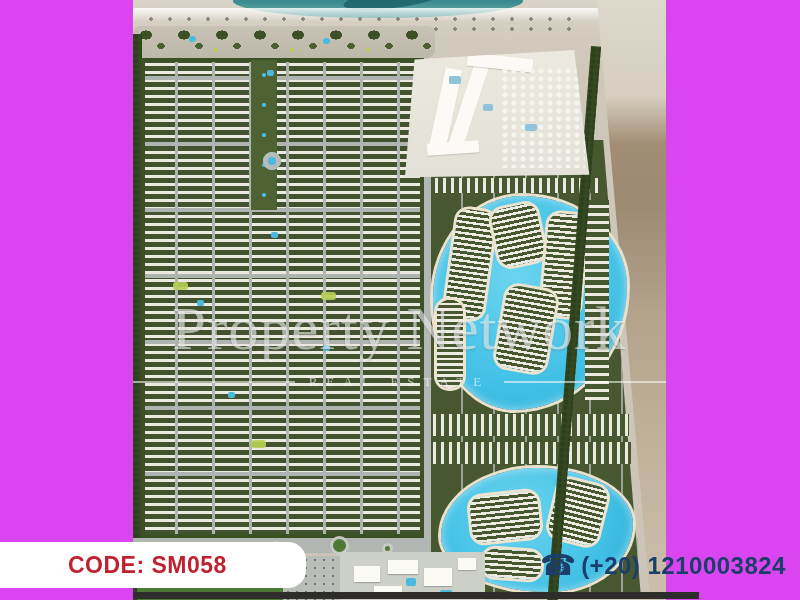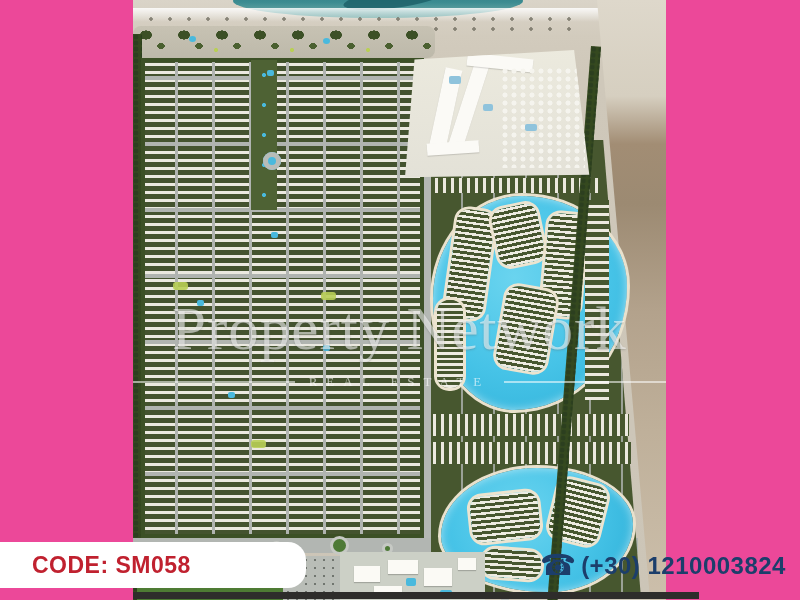--- a/index.html
+++ b/index.html
@@ -1,16 +1,16 @@
 <!DOCTYPE html>
 <html><head>
 <meta charset="utf-8">
 <style>
   html,body{margin:0;padding:0;background:#fff;}
-  .stage{position:relative;width:800px;height:600px;background:#ec4899;overflow:hidden;
+  .stage{position:relative;width:800px;height:600px;background:#d946ef;overflow:hidden;
          font-family:"Liberation Sans",sans-serif;}
   .stage *{position:absolute;box-sizing:border-box;}
 
   
   .photo{left:133px;top:0;width:533px;height:600px;overflow:hidden;
          background:linear-gradient(180deg,#dad4c8 0%,#d2cbbd 6%,#cfc8ba 12%,#ccc5b7 100%);}
 
   
   .sea{left:100px;top:-16px;width:290px;height:34px;border-radius:50%;
        background:linear-gradient(180deg,#25707a 0%,#3d8d92 55%,#7fb3ae 100%);}
@@ -107,21 +107,21 @@
         font-family:"Liberation Serif",serif;font-size:61px;font-weight:400;
         color:rgba(255,255,255,.55);text-shadow:0 1px 2px rgba(90,90,90,.30);
         letter-spacing:1px;white-space:nowrap;}
   .wm-sub{left:133px;top:374px;width:533px;display:flex;align-items:center;}
   .wm-sub .line{position:static;flex:1;height:2px;background:rgba(255,255,255,.55);}
   .wm-sub .txt{position:static;padding:0 14px;font-family:"Liberation Serif",serif;
         font-size:13px;letter-spacing:9px;color:rgba(255,255,255,.6);white-space:nowrap;}
 
   
   .code-pill{left:0;top:542px;width:306px;height:46px;background:#ffffff;
-        border-radius:0 18px 18px 0;display:flex;align-items:center;padding-left:32px;}
+        border-radius:0 18px 18px 0;display:flex;align-items:center;padding-left:68px;}
   .code-text{position:static;color:#c0212f;font-size:23px;font-weight:bold;letter-spacing:.5px;}
   .phone-row{left:540px;top:551px;display:flex;align-items:center;gap:5px;}
   .phone-icon{position:static;color:#1c3e6b;font-size:29px;line-height:1;}
   .phone-text{position:static;color:#1c3e6b;font-size:24px;font-weight:bold;letter-spacing:.5px;}
 </style>
 </head>
 <body>
 
 <div class="stage">
 
@@ -208,16 +208,16 @@
     <span class="txt">REAL ESTATE</span>
     <span class="line"></span>
   </div>
 
   <div class="code-pill">
     <span class="code-text">CODE: SM058</span>
   </div>
 
   <div class="phone-row">
     <span class="phone-icon">☎</span>
-    <span class="phone-text">(+30) 1210003824</span>
+    <span class="phone-text">(+20) 1210003824</span>
   </div>
 
 </div>
 
 </body></html>

